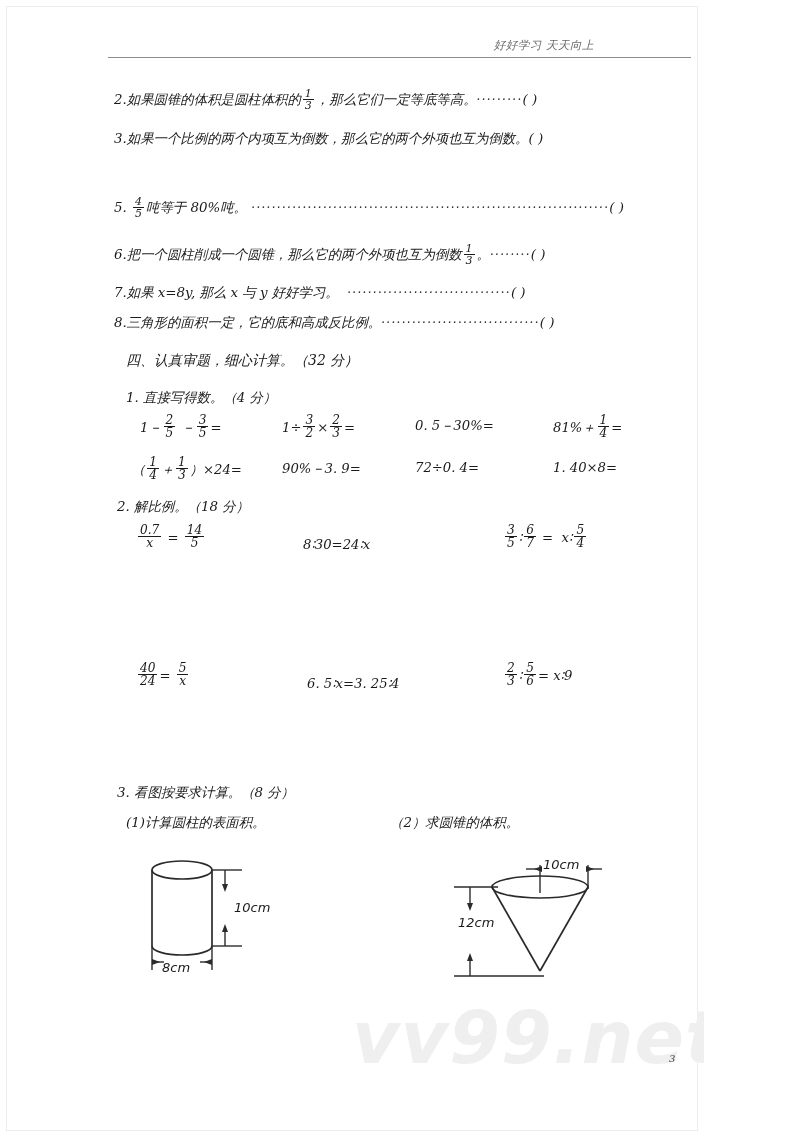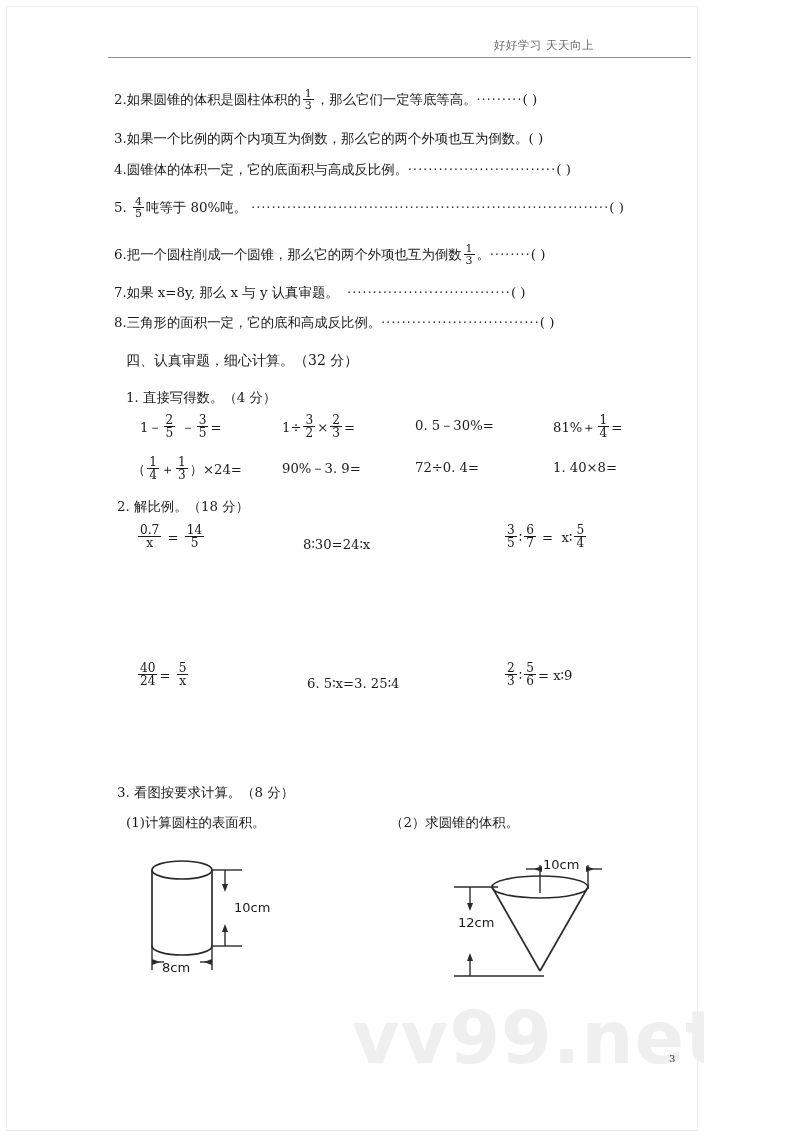--- a/index.html
+++ b/index.html
@@ -11,20 +11,21 @@
     font-family: "Liberation Serif", "DejaVu Serif", serif;
     color: #1a1a1a;
   }
   #page {
     position: relative;
     width: 704px;
     height: 1137px;
     background: #ffffff;
     overflow: hidden;
     box-sizing: border-box;
+    font-style: italic;
   }
   #page-frame {
     position: absolute;
     left: 6px;
     top: 6px;
     right: 6px;
     bottom: 6px;
     border: 1px solid #ededed;
     pointer-events: none;
   }
@@ -135,34 +136,31 @@
   <div class="header-rule"></div>
 
   <div class="line" style="left:114px; top:88px;">
     <span>2.</span><span>如果圆锥的体积是圆柱体积的</span><span class="frac sm"><span class="num">1</span><span class="den">3</span></span><span>，那么它们一定等底等高。</span><span class="leader">·········</span><span class="paren">(  )</span>
   </div>
 
   <div class="line" style="left:114px; top:132px;">
     <span>3.</span><span>如果一个比例的两个内项互为倒数，那么它的两个外项也互为倒数。</span><span class="paren">(  )</span>
   </div>
 
-  <div class="line" style="left:114px; top:163px;">
-    <span>4.</span><span>圆锥体的体积一定，它的底面积与高成反比例。</span><span class="leader">·····························</span><span class="paren">(  )</span>
-  </div>
 
   <div class="line" style="left:114px; top:196px;">
     <span>5.</span>&nbsp;<span class="frac sm"><span class="num">4</span><span class="den">5</span></span><span>吨等于 80%吨。</span>&nbsp;<span class="leader">······································································</span><span class="paren">(  )</span>
   </div>
 
   <div class="line" style="left:114px; top:243px;">
     <span>6.</span><span>把一个圆柱削成一个圆锥，那么它的两个外项也互为倒数</span><span class="frac sm"><span class="num">1</span><span class="den">3</span></span><span>。</span><span class="leader">········</span><span class="paren">(  )</span>
   </div>
 
   <div class="line" style="left:114px; top:286px;">
-    <span>7.</span><span>如果 x=8y, 那么 x 与 y 认真审题。</span>&nbsp;&nbsp;<span class="leader">································</span><span class="paren">(  )</span>
+    <span>7.</span><span>如果 x=8y, 那么 x 与 y 好好学习。</span>&nbsp;&nbsp;<span class="leader">································</span><span class="paren">(  )</span>
   </div>
 
   <div class="line" style="left:114px; top:316px;">
     <span>8.</span><span>三角形的面积一定，它的底和高成反比例。</span><span class="leader">·······························</span><span class="paren">(  )</span>
   </div>
 
   <div class="sec-head" style="left:126px; top:352px;">四、认真审题，细心计算。（32 分）</div>
 
   <div class="sec-head" style="left:126px; top:389px; font-size:13.4px;">1. 直接写得数。（4 分）</div>
 

